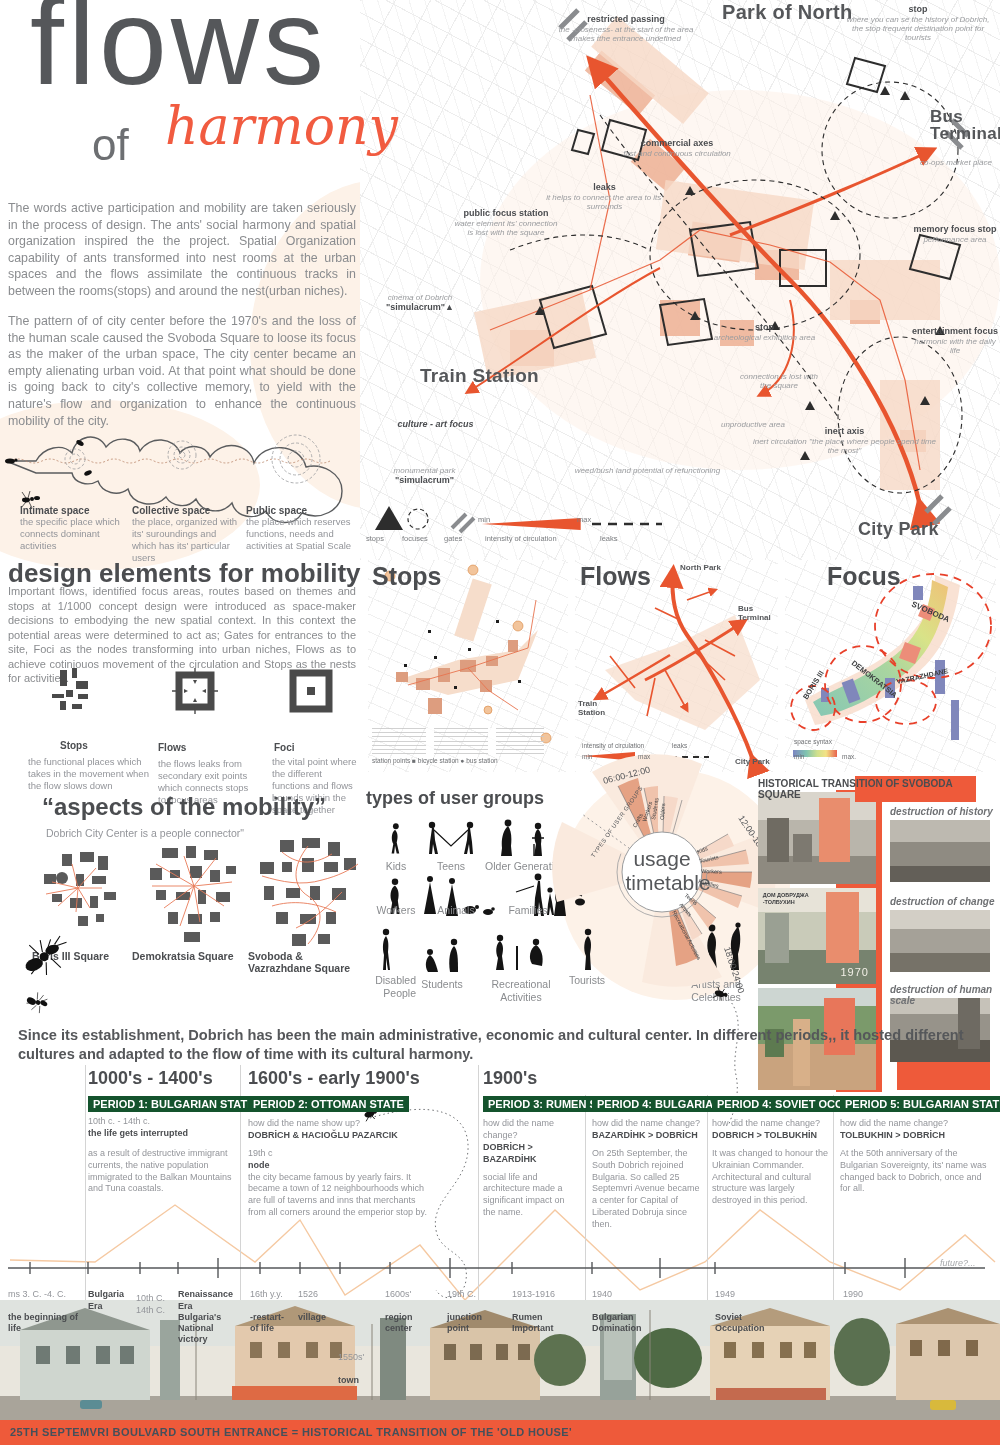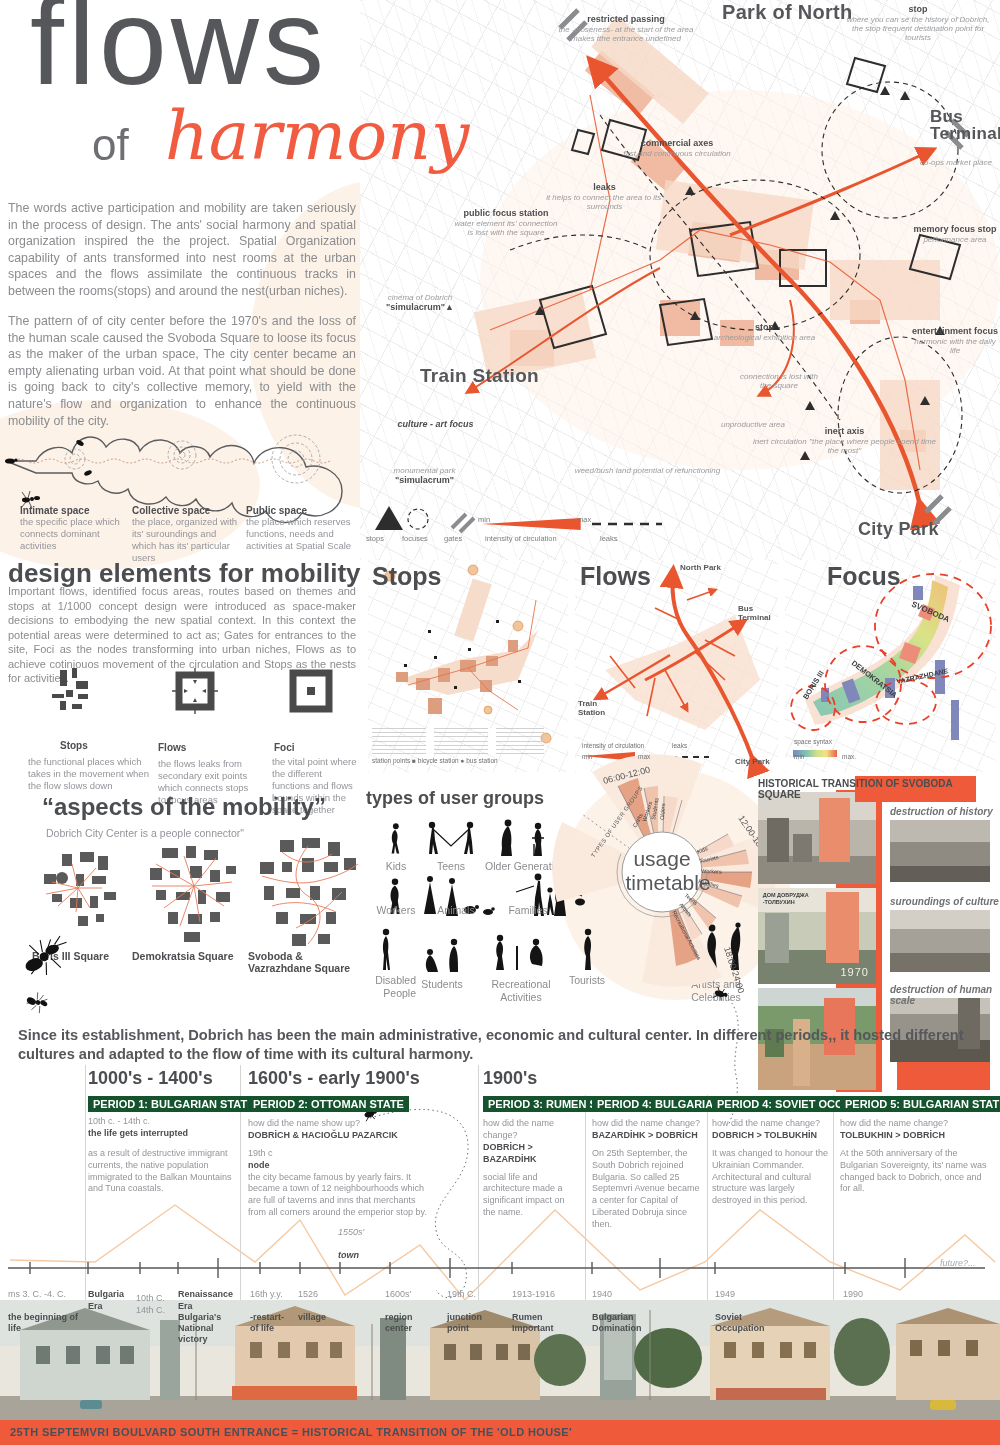--- a/index.html
+++ b/index.html
@@ -3,21 +3,21 @@
 <meta charset="utf-8">
 <style>
   html,body{margin:0;padding:0;background:#fff;}
   .poster{position:relative;width:1000px;height:1445px;background:#fff;overflow:hidden;
           font-family:"Liberation Sans",sans-serif;color:#87898c;}
   .abs{position:absolute;}
   .blob{position:absolute;background:#fdf2e8;border-radius:50%;z-index:0;}
   
   .t-flows{position:absolute;left:30px;top:-28px;font-size:122px;color:#55575a;letter-spacing:4px;z-index:3;}
   .t-of{position:absolute;left:92px;top:120px;font-size:44px;color:#6d6f72;z-index:3;}
-  .t-harmony{position:absolute;left:165px;top:96px;font-size:68px;color:#f15b40;
+  .t-harmony{position:absolute;left:165px;top:96px;font-size:52px;color:#f15b40;
              font-family:"DejaVu Serif",serif;font-style:italic;z-index:3;}
   .intro{position:absolute;left:8px;width:348px;font-size:12.4px;line-height:1.34;text-align:justify;color:#8a8c8f;z-index:3;}
   
   .mapbase{position:absolute;left:360px;top:0;width:640px;height:560px;z-index:1;background:
     repeating-linear-gradient(28deg,#ededed 0 1px,transparent 1px 23px),
     repeating-linear-gradient(118deg,#ededed 0 1px,transparent 1px 31px),
     repeating-linear-gradient(73deg,#f4f4f4 0 1px,transparent 1px 15px),#fff;}
   .ann{position:absolute;text-align:center;line-height:1.18;z-index:4;}
   .ann-t{font-weight:bold;font-size:9px;color:#4b4d50;}
   .ann-d{font-size:8px;color:#9a9c9f;font-style:italic;}
@@ -691,21 +691,21 @@
     <div style="position:absolute;right:6%;bottom:6%;font-size:11px;color:#f2efe6;letter-spacing:1px;">1970</div>
   </div>
   <div class="photo" style="left:758px;top:988px;width:118px;height:102px;background:linear-gradient(180deg,#cdd6d2 0 18%,#7b9a6b 18% 55%,#c9a37e 55% 100%);">
     <div style="position:absolute;left:56%;top:10%;width:26%;height:56%;background:#e8765a;"></div>
     <div style="position:absolute;left:30%;top:30%;width:14%;height:66%;background:#d8b089;"></div>
     <div style="position:absolute;left:6%;top:40%;width:16%;height:28%;background:#5d7a50;"></div>
   </div>
 
   <div class="hist-cap" style="left:890px;top:806px;">destruction of history</div>
   <div class="photo" style="left:890px;top:820px;width:100px;height:62px;background:linear-gradient(180deg,#bdb9b0 0 35%,#8f8b82 35% 75%,#635f58 75% 100%);"></div>
-  <div class="hist-cap" style="left:890px;top:896px;">suroundings of culture</div>
+  <div class="hist-cap" style="left:890px;top:896px;">destruction of change</div>
   <div class="photo" style="left:890px;top:910px;width:100px;height:62px;background:linear-gradient(180deg,#d3cfc6 0 30%,#a5a198 30% 70%,#767268 70% 100%);"></div>
   <div class="hist-cap" style="left:890px;top:984px;">destruction of human scale</div>
   <div class="photo" style="left:890px;top:998px;width:100px;height:64px;background:linear-gradient(180deg,#c6c2b9 0 25%,#97938a 25% 65%,#5c5850 65% 100%);">
     <div style="position:absolute;right:10%;top:0;width:22%;height:80%;background:#6e6a62;"></div>
   </div>
 
   <div class="statement">Since its establishment, Dobrich has been the main administrative, economic and cultural center. In different periods,, it hosted different cultures and adapted to the flow of time with its cultural harmony.</div>
 
   <svg class="abs" style="left:340px;top:1090px;z-index:4;" width="180" height="220" viewBox="0 0 180 220">
     <path d="M30,28 C90,10 130,20 128,60 C126,95 90,110 96,140 C100,165 130,160 126,190 C124,208 104,214 96,200" fill="none" stroke="#6f7174" stroke-width="1" stroke-dasharray="1.5,3"></path>
@@ -828,21 +828,21 @@
   </div>
   <div class="ax-item" style="left:250px;top:1278px;width:44px;">
     <div>16th y.y.</div>
     <div class="b">-restart-
 of life</div>
   </div>
   <div class="ax-item" style="left:298px;top:1278px;width:36px;">
     <div>1526</div>
     <div class="b">village</div>
   </div>
-  <div class="ax-item" style="left:338px;top:1216px;width:36px;font-style:italic;">
+  <div class="ax-item" style="left:338px;top:1341px;width:36px;">
     <div>1550s'</div>
     <div class="b">town</div>
   </div>
   <div class="ax-item" style="left:385px;top:1278px;width:44px;">
     <div>1600s'</div>
     <div class="b">region
 center</div>
   </div>
   <div class="ax-item" style="left:447px;top:1278px;width:46px;">
     <div>19th C.</div>

